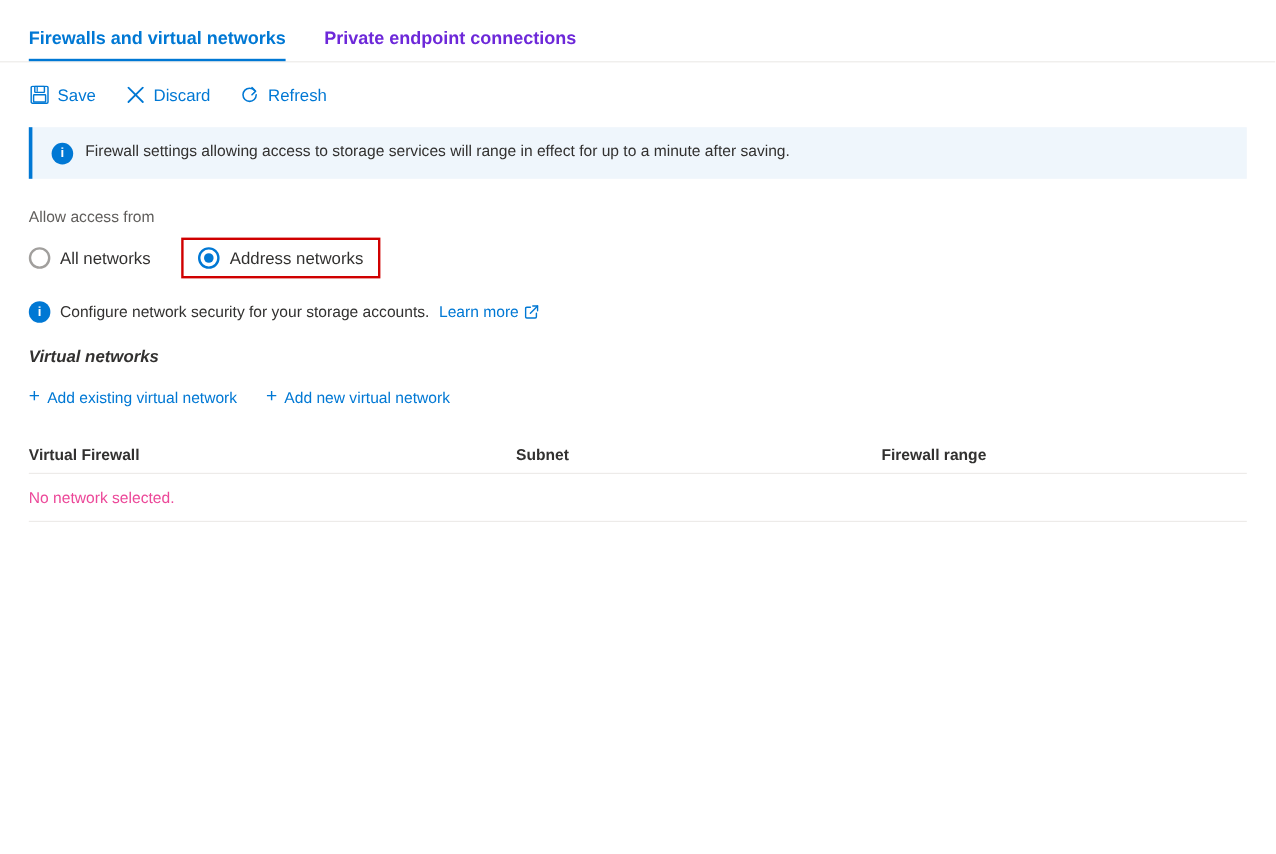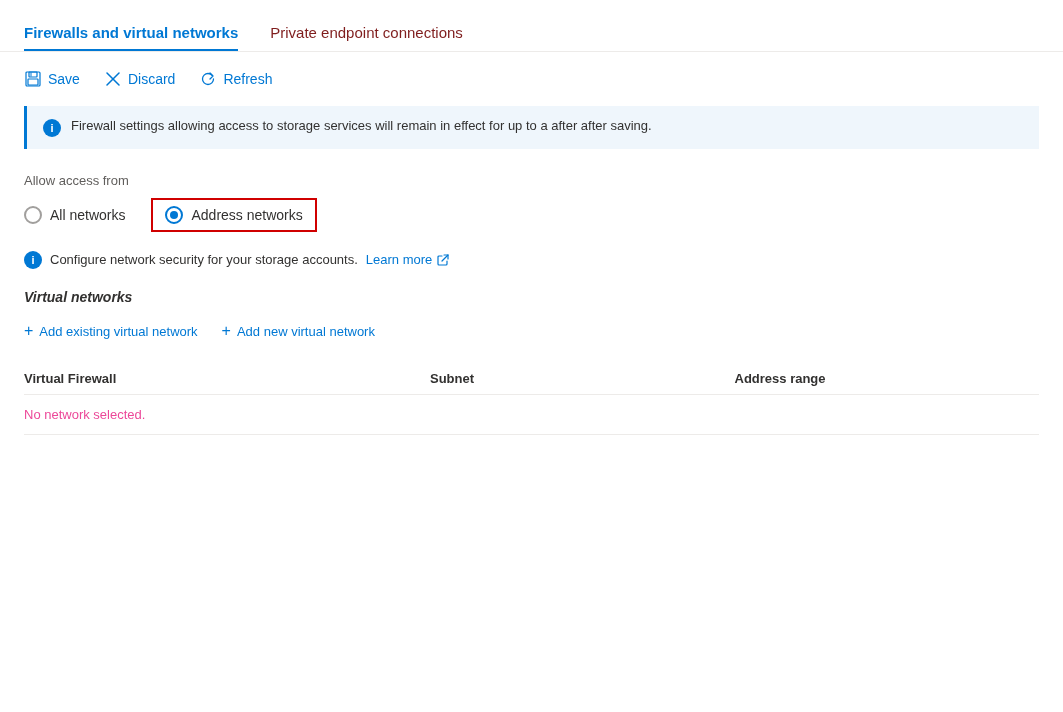--- a/index.html
+++ b/index.html
@@ -24,22 +24,22 @@
       align-items: flex-start;
       border-bottom: 1px solid #edebe9;
       padding: 0 24px;
       padding-top: 16px;
     }
 
     .tab-item {
       padding: 8px 0;
       margin-right: 32px;
       font-size: 15px;
-      font-weight: 400;
-      color: #7f1d1d;
+      font-weight: 700;
+      color: #6d28d9;
       cursor: pointer;
       border-bottom: 2px solid transparent;
       white-space: nowrap;
     }
 
     .tab-item.active {
       color: #0078d4;
       font-weight: 600;
       border-bottom: 2px solid #0078d4;
     }
@@ -295,21 +295,21 @@
           <path d="M13.5 8A5.5 5.5 0 1 1 8 2.5c1.8 0 3.4.87 4.4 2.2" stroke="#0078d4" stroke-width="1.3" fill="none" stroke-linecap="round"></path>
           <polyline points="10,2 13,5 10,8" fill="none" stroke="#0078d4" stroke-width="1.3" stroke-linecap="round" stroke-linejoin="round"></polyline>
         </svg>
       </span>
       <span>Refresh</span>
     </button>
   </div>
 
   <div class="info-banner">
     <div class="info-icon-circle">i</div>
-    <span>Firewall settings allowing access to storage services will remain in effect for up to a after after saving.</span>
+    <span>Firewall settings allowing access to storage services will range in effect for up to a minute after saving.</span>
   </div>
 
   <div class="content-area">
 
     <div class="allow-access-label">Allow access from</div>
 
     <div class="radio-group">
 
       <div class="radio-option">
         <div class="radio-outer"></div>
@@ -348,21 +348,21 @@
         <span class="plus-icon">+</span>
         <span>Add new virtual network</span>
       </button>
     </div>
 
     <table class="network-table">
       <thead>
         <tr>
           <th>Virtual Firewall</th>
           <th>Subnet</th>
-          <th>Address range</th>
+          <th>Firewall range</th>
         </tr>
       </thead>
       <tbody>
         <tr class="no-network-row">
           <td>No network selected.</td>
           <td></td>
           <td></td>
         </tr>
       </tbody>
     </table>

